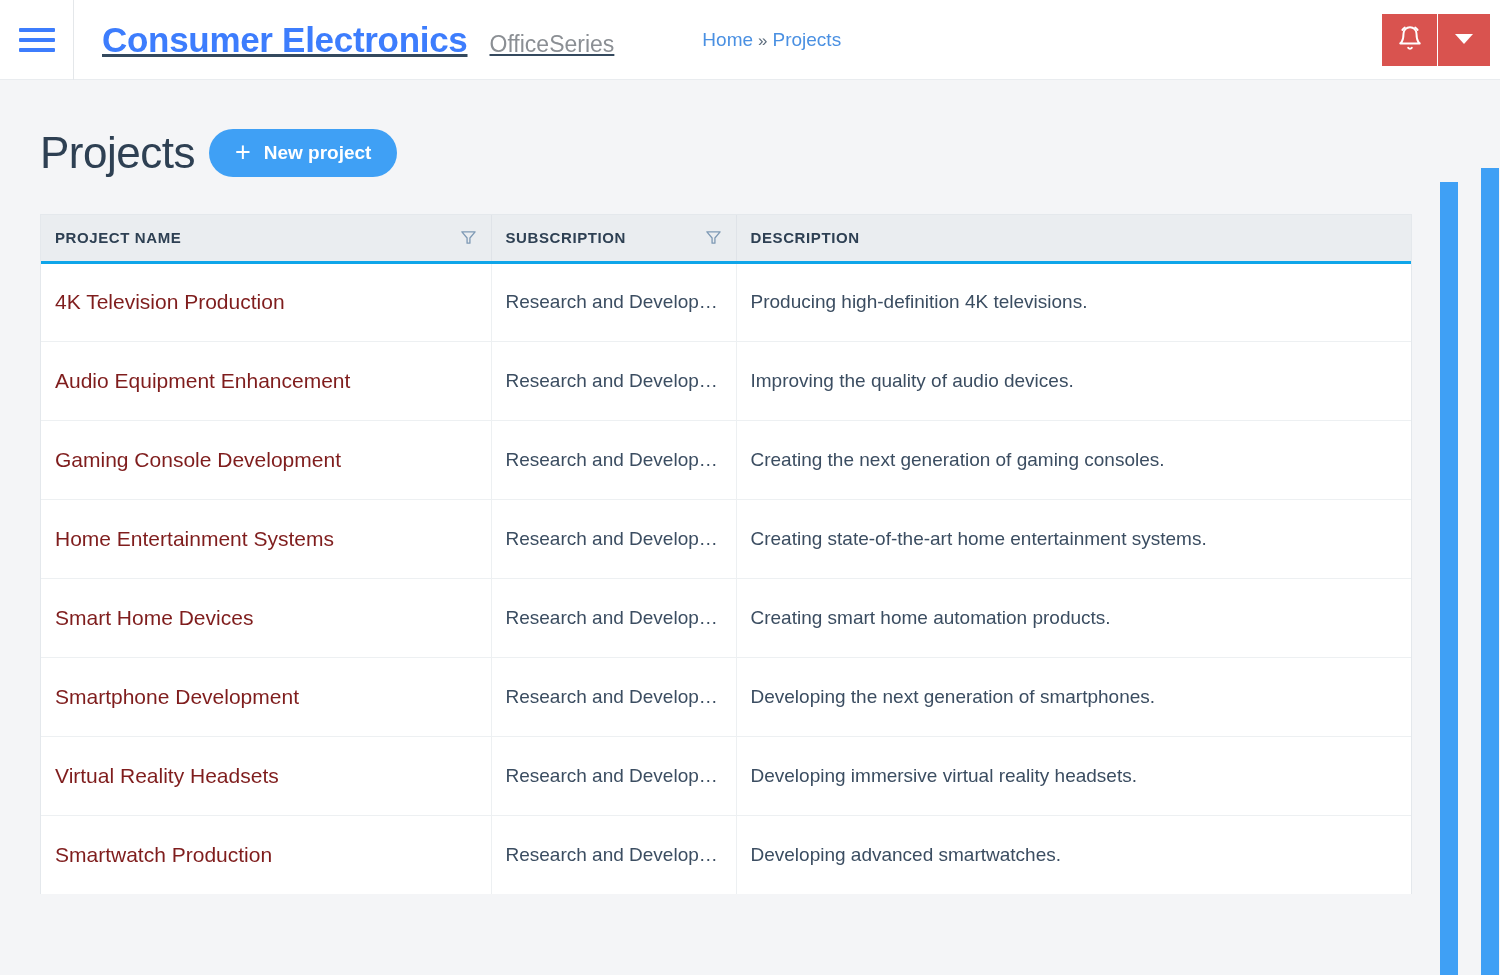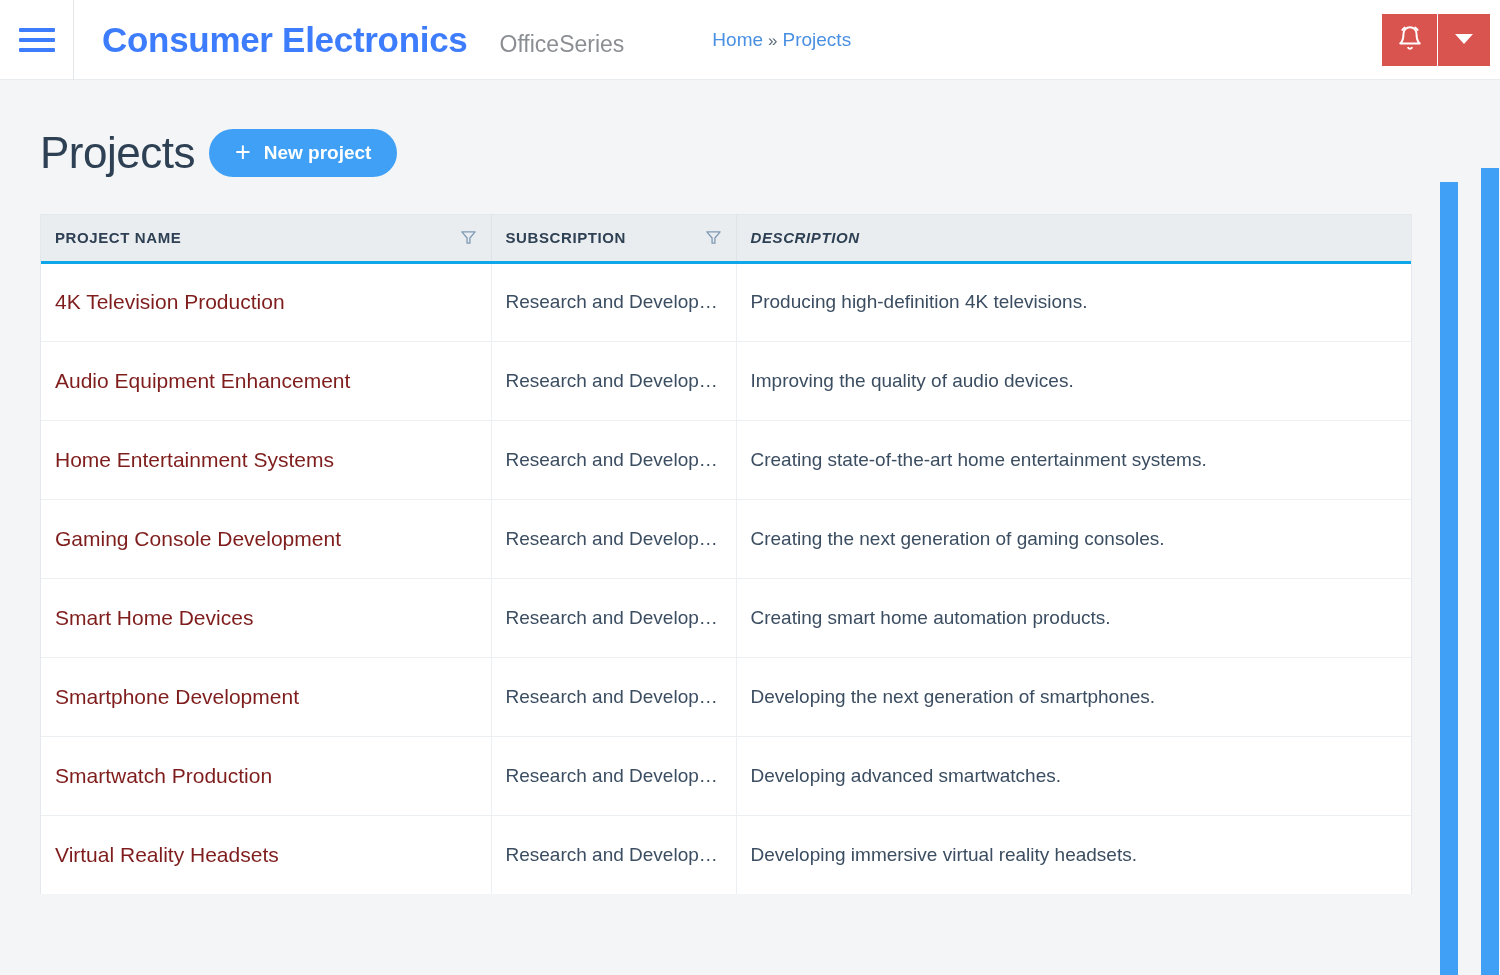--- a/index.html
+++ b/index.html
@@ -43,33 +43,34 @@
     width: 36px;
     height: 4px;
     background: #3d7dfd;
     border-radius: 1px;
   }
 
   .brand-block {
     display: flex;
     align-items: baseline;
     padding-left: 28px;
+    text-decoration: underline;
   }
   .brand-title {
     font-size: 35px;
     font-weight: bold;
     color: #3d7dfd;
     letter-spacing: -0.3px;
     white-space: nowrap;
     cursor: pointer;
   }
   .brand-sub {
     font-size: 23px;
     color: #8b8f94;
-    margin-left: 32px;
+    margin-left: 22px;
     white-space: nowrap;
   }
 
   .breadcrumb {
     display: flex;
     align-items: baseline;
     margin-left: 88px;
     font-size: 19px;
   }
   .breadcrumb a {
@@ -162,21 +163,21 @@
     font-size: 15px;
     font-weight: bold;
     letter-spacing: 0.6px;
     text-align: left;
     height: 47px;
     padding: 0 14px;
     border-bottom: 3px solid #0ea5e9;
     border-right: 1px solid #dfe3e8;
     vertical-align: middle;
   }
-  thead th:last-child { border-right: none; font-style: italic; }
+  thead th:last-child { border-right: none; }
   .th-inner {
     display: flex;
     align-items: center;
     justify-content: space-between;
   }
   .filter-icon { cursor: pointer; display: inline-flex; }
 
   tbody td {
     height: 79px;
     padding: 0 14px;
@@ -307,48 +308,48 @@
             <td><a class="proj-link">4K Television Production</a></td>
             <td>Research and Develop…</td>
             <td>Producing high-definition 4K televisions.</td>
           </tr>
           <tr>
             <td><a class="proj-link">Audio Equipment Enhancement</a></td>
             <td>Research and Develop…</td>
             <td>Improving the quality of audio devices.</td>
           </tr>
           <tr>
+            <td><a class="proj-link">Gaming Console Development</a></td>
+            <td>Research and Develop…</td>
+            <td>Creating the next generation of gaming consoles.</td>
+          </tr>
+          <tr>
             <td><a class="proj-link">Home Entertainment Systems</a></td>
             <td>Research and Develop…</td>
             <td>Creating state-of-the-art home entertainment systems.</td>
           </tr>
           <tr>
-            <td><a class="proj-link">Gaming Console Development</a></td>
-            <td>Research and Develop…</td>
-            <td>Creating the next generation of gaming consoles.</td>
-          </tr>
-          <tr>
             <td><a class="proj-link">Smart Home Devices</a></td>
             <td>Research and Develop…</td>
             <td>Creating smart home automation products.</td>
           </tr>
           <tr>
             <td><a class="proj-link">Smartphone Development</a></td>
             <td>Research and Develop…</td>
             <td>Developing the next generation of smartphones.</td>
           </tr>
           <tr>
+            <td><a class="proj-link">Virtual Reality Headsets</a></td>
+            <td>Research and Develop…</td>
+            <td>Developing immersive virtual reality headsets.</td>
+          </tr>
+          <tr>
             <td><a class="proj-link">Smartwatch Production</a></td>
             <td>Research and Develop…</td>
             <td>Developing advanced smartwatches.</td>
-          </tr>
-          <tr>
-            <td><a class="proj-link">Virtual Reality Headsets</a></td>
-            <td>Research and Develop…</td>
-            <td>Developing immersive virtual reality headsets.</td>
           </tr>
         </tbody>
     </table>
   </div>
 
   <div class="sb-inner"></div>
   <div class="sb-outer"></div>
 
 </div>
 

